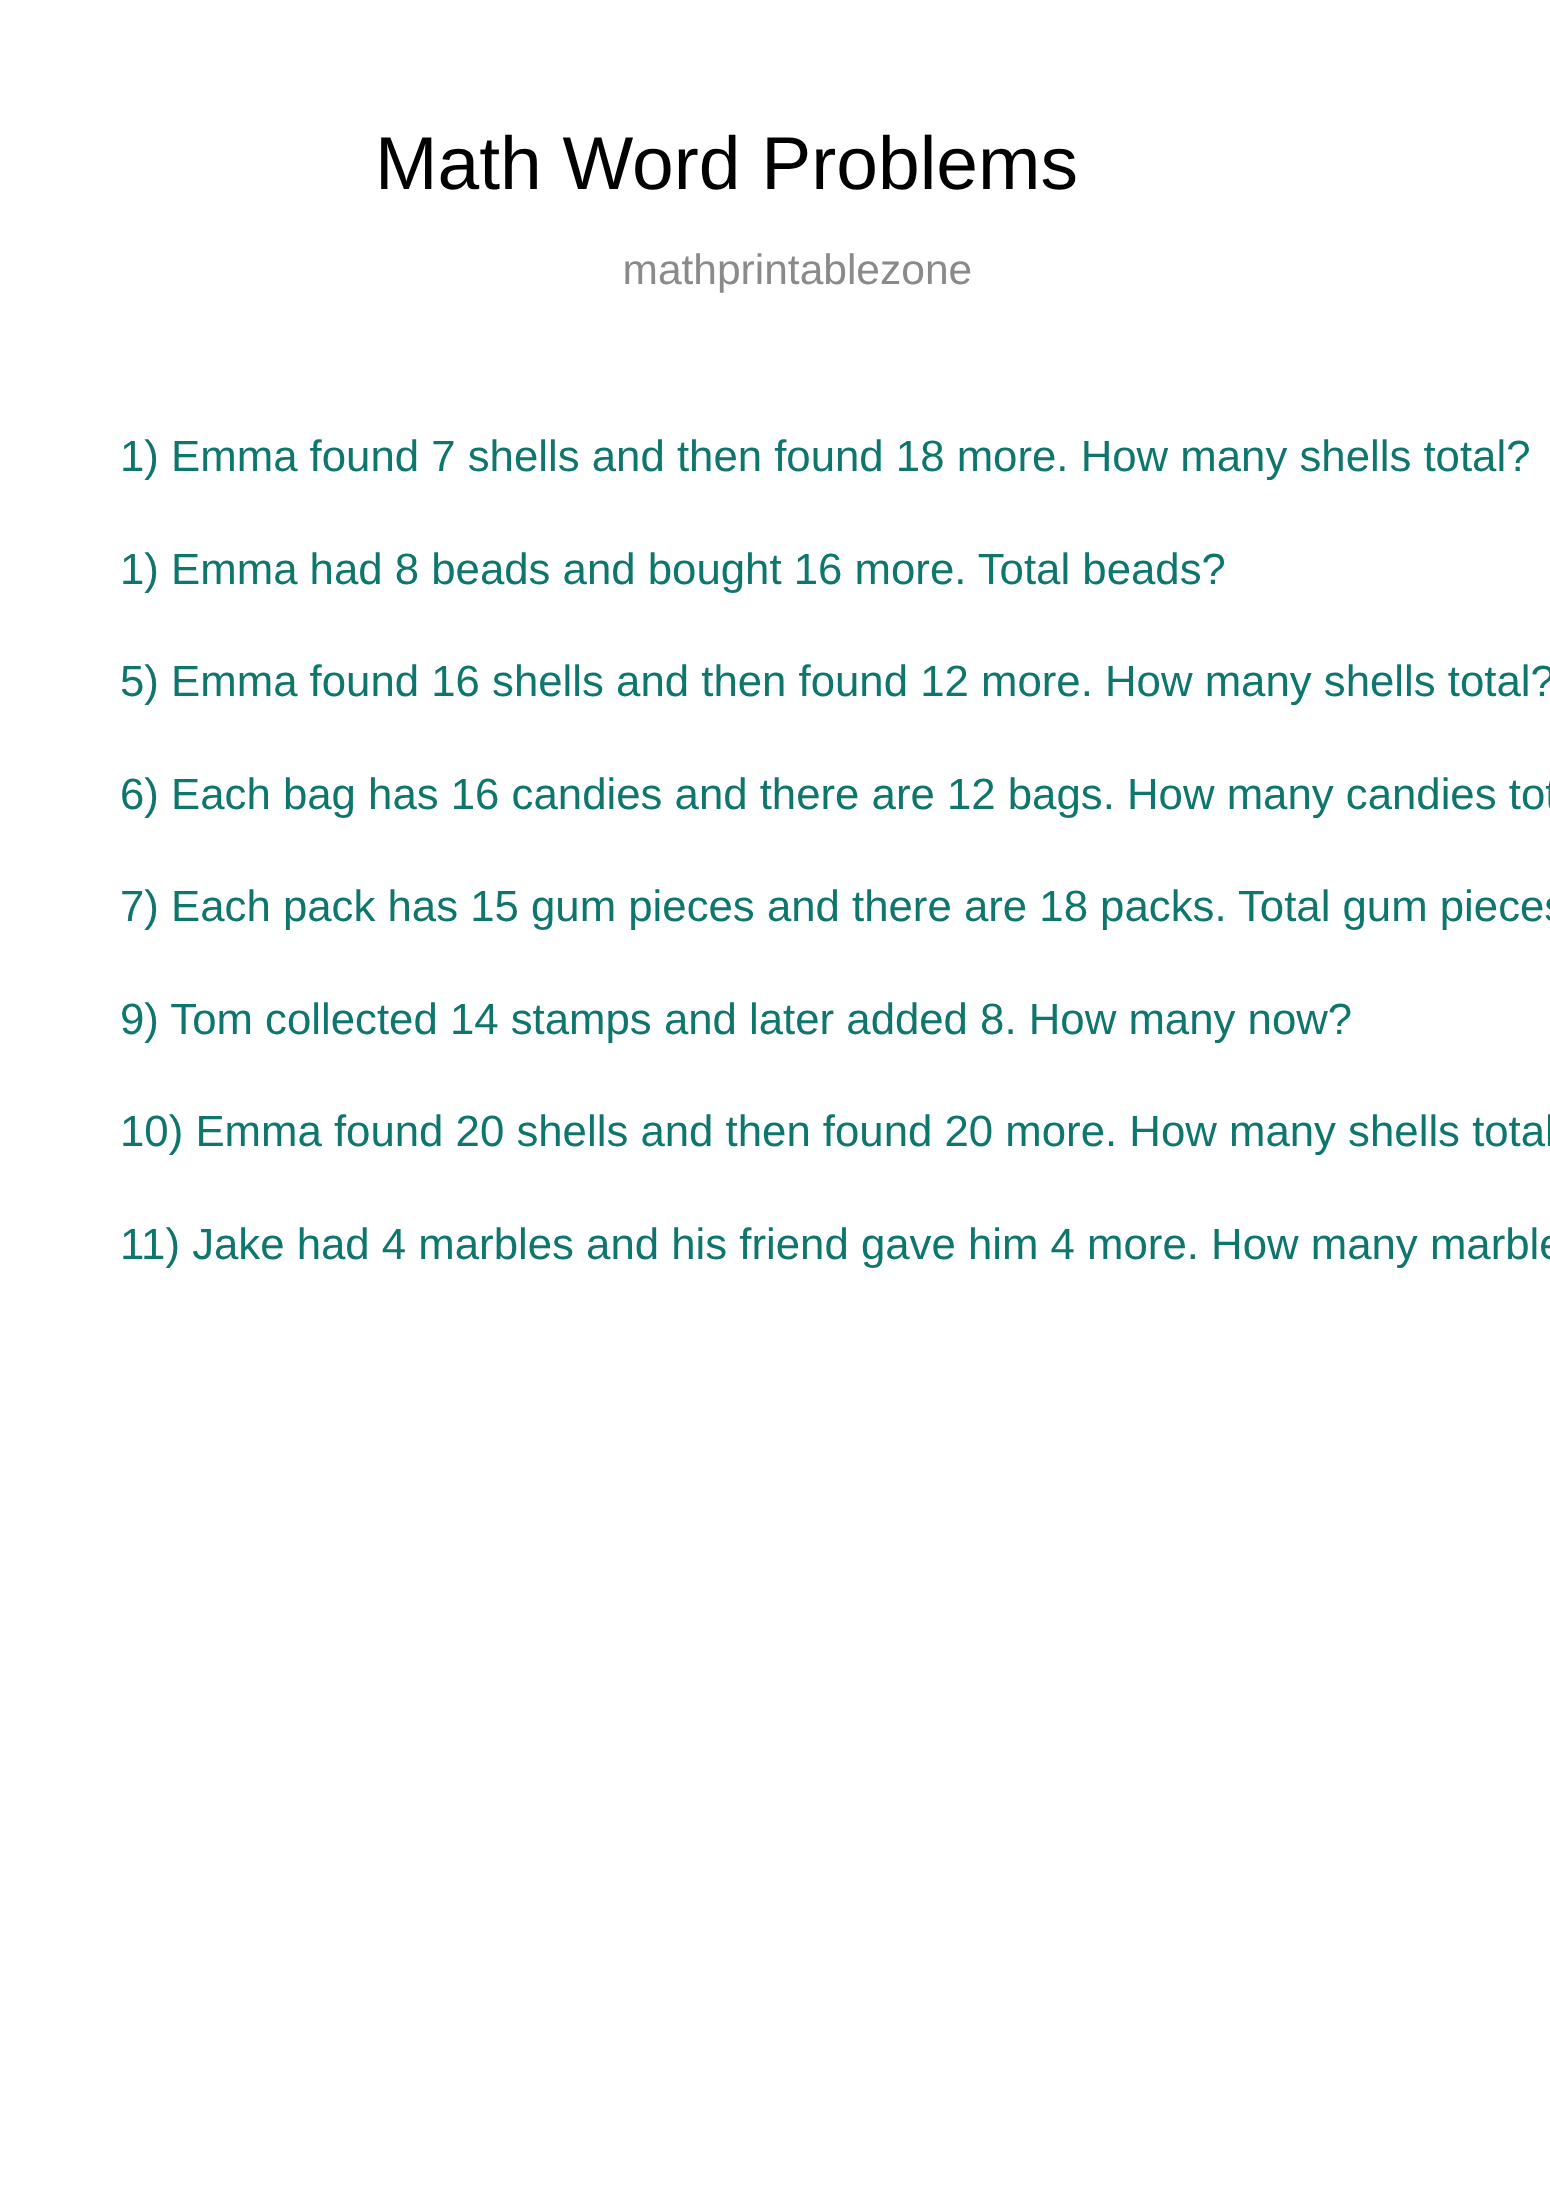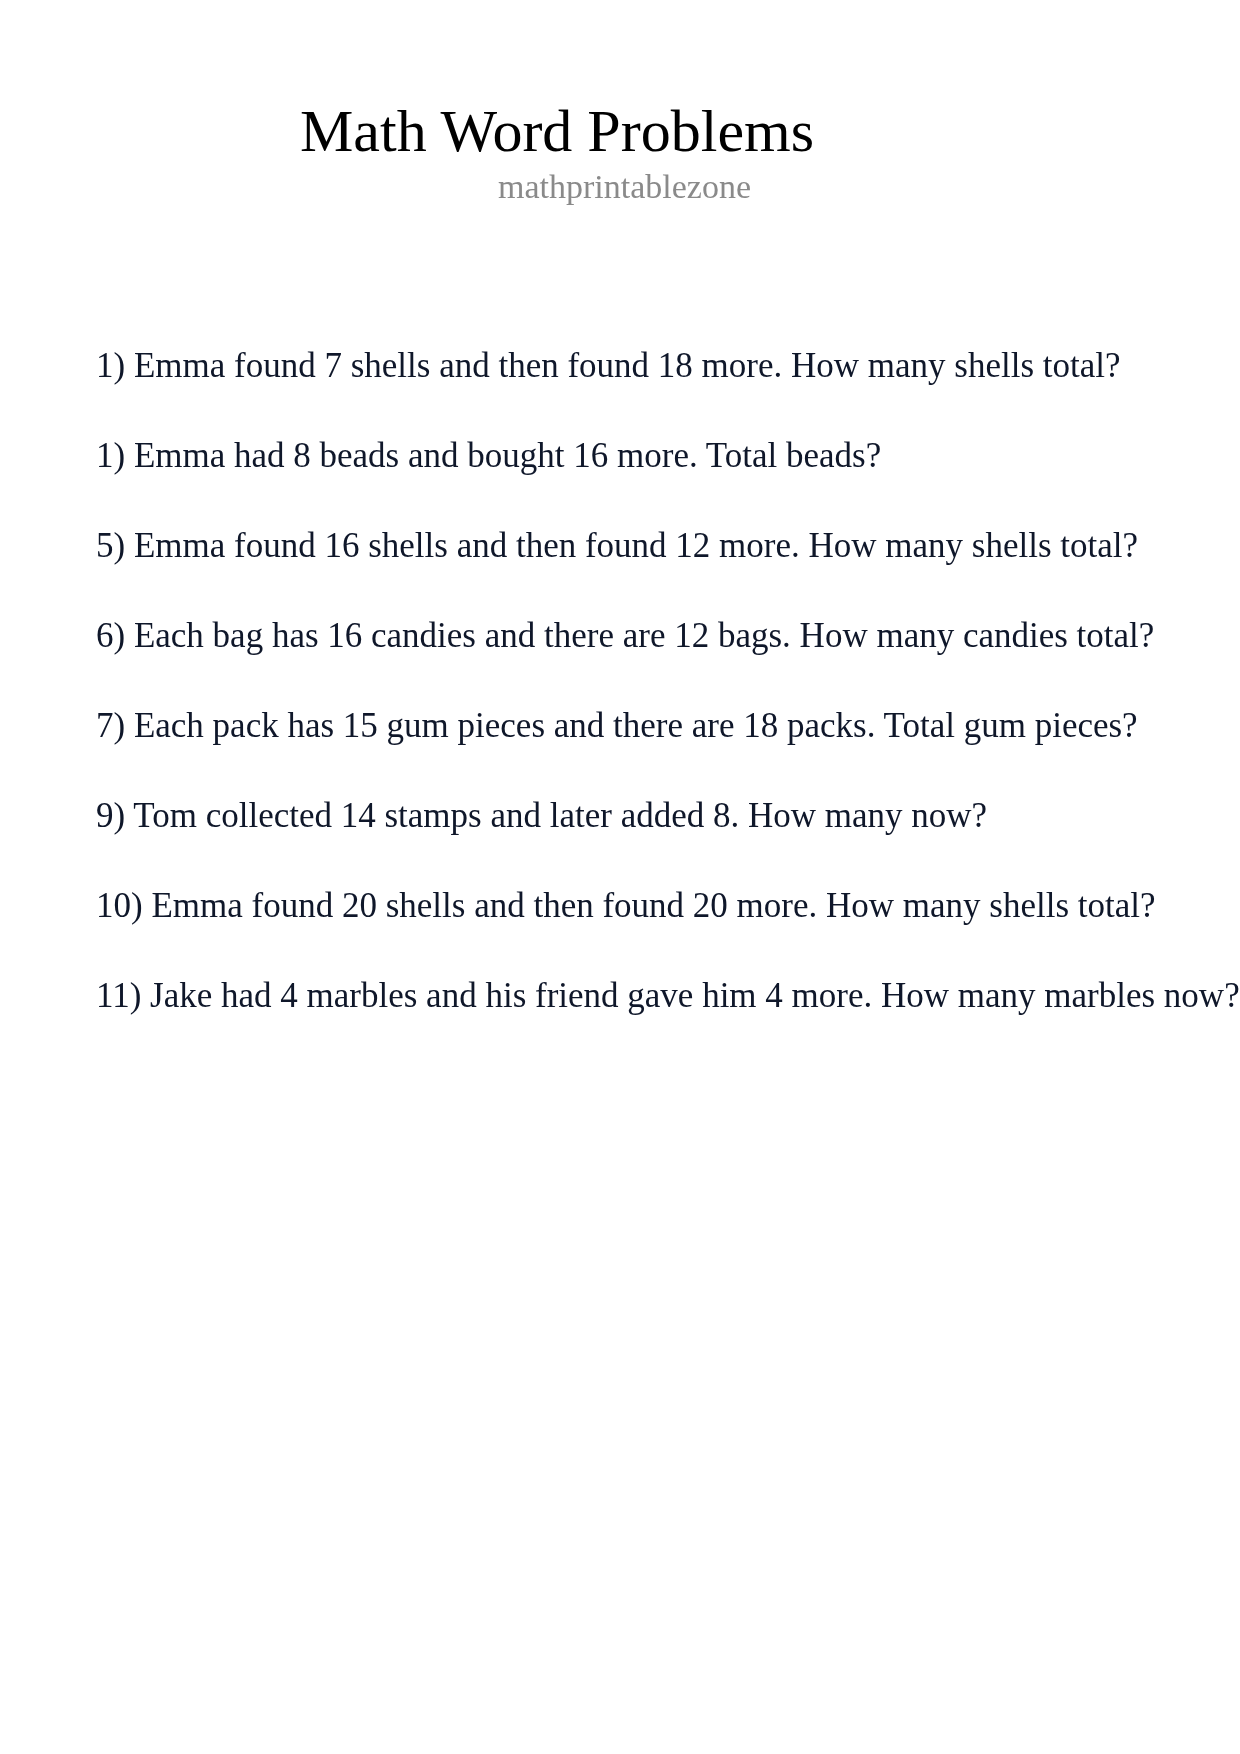--- a/index.html
+++ b/index.html
@@ -6,53 +6,53 @@
     margin: 0;
     padding: 0;
     background: #ffffff;
   }
   .page {
     position: relative;
     width: 1240px;
     height: 1754px;
     background: #ffffff;
     overflow: hidden;
-    font-family: Liberation Serif, serif;
+    font-family: Liberation Sans, sans-serif;
     color: #000000;
   }
   .title {
     position: absolute;
     left: 300px;
     top: 101px;
     font-size: 60px;
     line-height: 1;
     white-space: nowrap;
     color: #000000;
   }
   .subtitle {
     position: absolute;
     left: 498px;
-    top: 170px;
+    top: 199px;
     font-size: 34px;
     line-height: 1;
     white-space: nowrap;
     color: #8a8a8a;
   }
   .problems {
     position: absolute;
     left: 96px;
     top: 348px;
     right: 0;
   }
   .problem {
     height: 90px;
     font-size: 35px;
     line-height: 35px;
     white-space: nowrap;
-    color: #0f172a;
+    color: #0f766e;
   }
 </style>
 </head>
 <body>
 
 <div class="page">
 
   <div class="title">Math Word Problems</div>
 
   <div class="subtitle">mathprintablezone</div>

